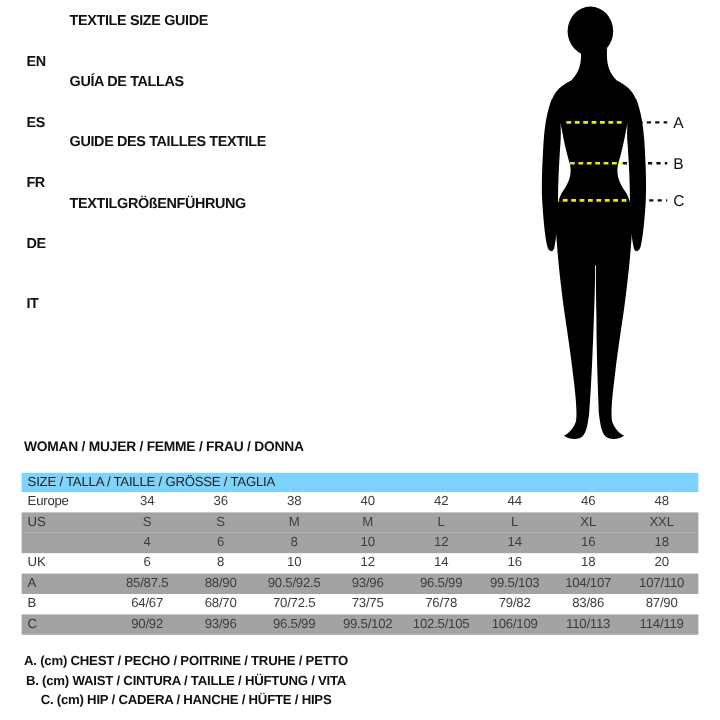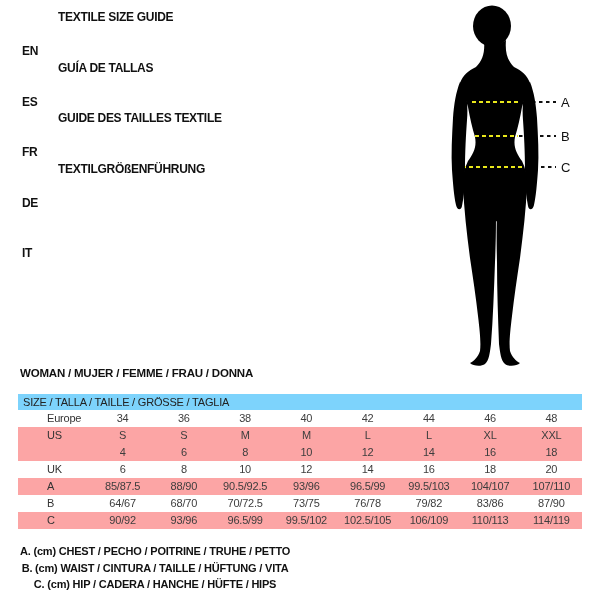--- a/index.html
+++ b/index.html
@@ -15,23 +15,23 @@
   .lang-code { width:36px; flex:0 0 36px;margin-top:34px; }
   
   .figure-wrap { position:absolute; left:415px; top:0; width:185px; height:380px; }
   .figure-wrap svg { display:block; }
   
   .section-title { position:absolute; left:20px; top:367px; font-weight:bold; font-size:11.5px; letter-spacing:-0.2px; }
   
   .size-table { position:absolute; left:18px; top:394px; width:564px; font-size:11px; letter-spacing:-0.2px; }
   .thead { background:#7dd3fc; height:16px; line-height:16px; padding-left:5px; color:#222; }
   .trow { display:grid; grid-template-columns:74px repeat(8,1fr); height:17px; line-height:17px; color:#3d3d3d; }
-  .trow.shaded { background:#fca5a5; }
+  .trow.shaded { background:#a3a3a3; }
   .tcell { text-align:center; overflow:hidden; white-space:nowrap; }
-  .tcell.label { text-align:left; padding-left:5px; color:#333;margin-left:24px; }
+  .tcell.label { text-align:left; padding-left:5px; color:#333; }
   
   .legend { position:absolute; left:20px; top:543px; font-weight:bold; font-size:11px; line-height:16.5px; letter-spacing:-0.2px;text-align:center; }
   .measure-label { font-family:"Liberation Sans", sans-serif; font-size:13px; fill:#111; }
 </style>
 </head>
 <body>
 
 <div class="lang-block">
   <div class="lang-row">
     <span class="lang-code">EN</span>

